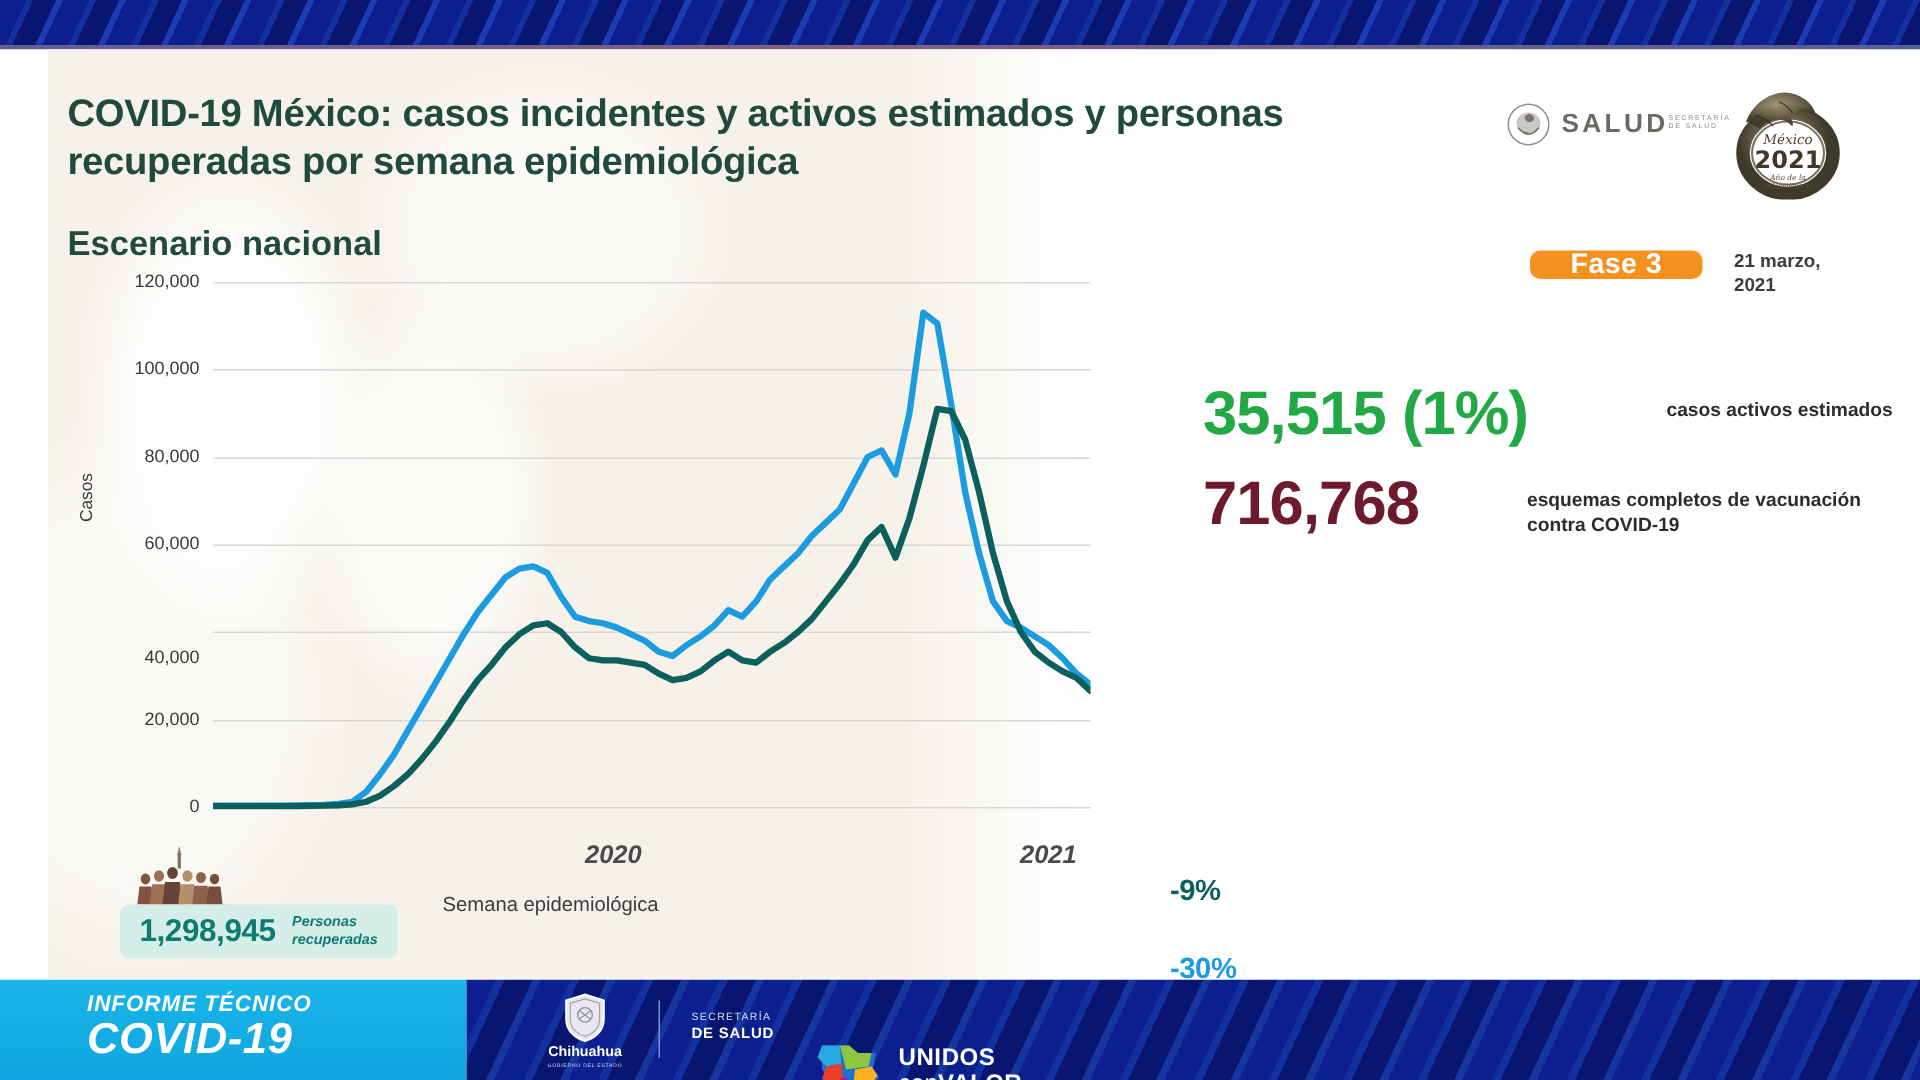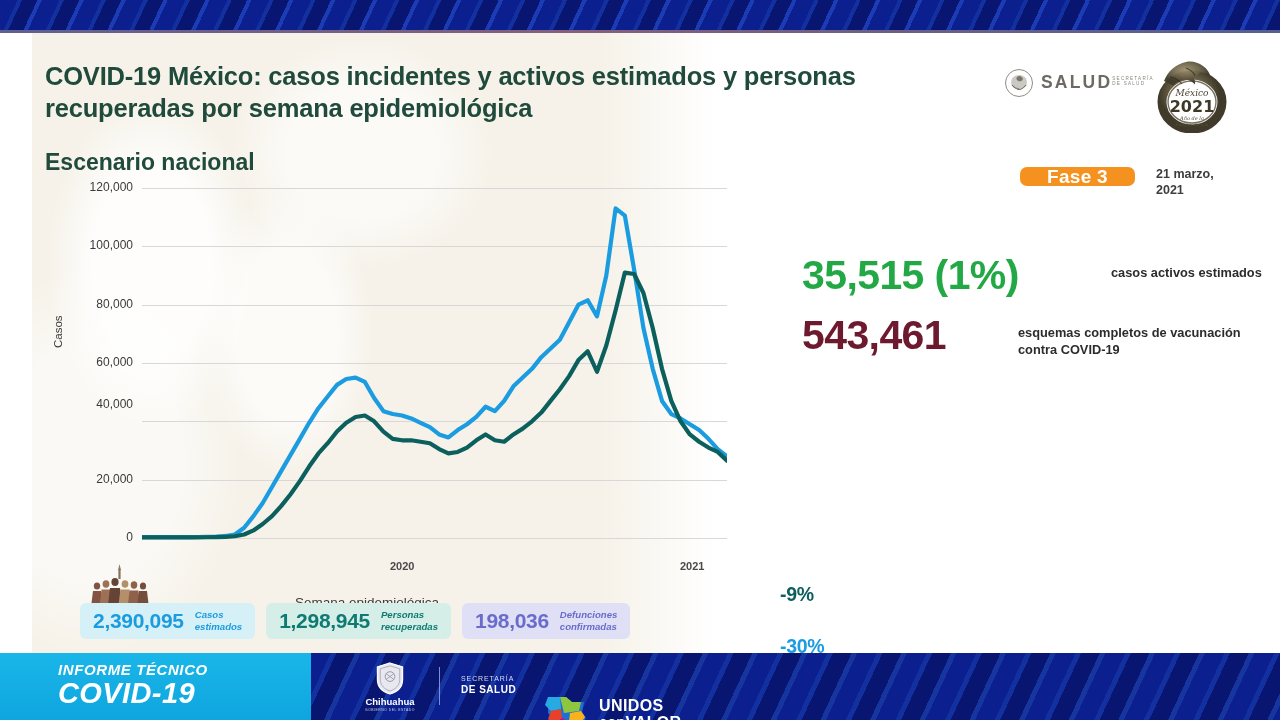--- a/index.html
+++ b/index.html
@@ -101,21 +101,21 @@
   .ylabels{position:absolute;left:0;top:0;width:88px;height:350px;}
   .plot{
     position:absolute;left:97px;top:0;width:585px;height:350px;
   }
   .gridline{position:absolute;left:0;width:100%;height:1px;background:#d8d8d8;}
   .plot svg{position:absolute;left:0;top:0;}
   .xband{
     position:absolute;left:97px;top:350px;width:585px;height:14px;
     display:flex;
   }
-  .yearlab{position:absolute;font-size:11px;font-weight:bold;color:#4a4a4a;}
+  .yearlab{position:absolute;font-size:17px;font-weight:bold;color:#4a4a4a;font-style:italic;}
   .year2020{left:345px;top:372px;}
   .year2021{left:635px;top:372px;}
   .xaxis-title{
     position:absolute;left:250px;top:407px;
     font-size:13.5px;color:#3c3c3c;
   }
   .pct{position:absolute;font-size:19.5px;font-weight:bold;letter-spacing:-.3px;}
   .pct-9{left:735px;top:395px;color:#0b5f5c;}
   .pct-30{left:735px;top:447px;color:#1b9ce0;}
 
@@ -216,29 +216,29 @@
     <text x="42" y="57" text-anchor="middle" font-family="DejaVu Sans, sans-serif" font-size="16" font-weight="bold" fill="#3e3827">2021</text>
     <text x="42" y="65" text-anchor="middle" font-family="DejaVu Serif, serif" font-size="5" fill="#574e39" font-style="italic">Año de la</text>
     <text x="42" y="70.5" text-anchor="middle" font-family="DejaVu Serif, serif" font-size="4.4" fill="#574e39" font-style="italic">Independencia</text>
   </svg>
 
   <div class="fase">Fase 3</div>
   <div class="fecha">21 marzo, 2021</div>
 
   <div class="stat-big stat-activos">35,515 (1%)</div>
   <div class="stat-label lbl-activos">casos activos estimados</div>
-  <div class="stat-big stat-vacuna">543,461</div>
+  <div class="stat-big stat-vacuna">716,768</div>
   <div class="stat-label lbl-vacuna">esquemas completos de vacunación contra COVID-19</div>
 
   <div class="chart-wrap">
     <div class="y-axis-title">Casos</div>
     <div class="ylabels" id="ylabels">
         <div class="ytick" style="top: 342px;">0</div>
         <div class="ytick" style="top: 283.667px;">20,000</div>
-        <div class="ytick" style="top: 209px;">40,000</div>
+        <div class="ytick" style="top: 243px;">40,000</div>
         <div class="ytick" style="top: 167px;">60,000</div>
         <div class="ytick" style="top: 108.667px;">80,000</div>
         <div class="ytick" style="top: 50.3333px;">100,000</div>
         <div class="ytick" style="top: -8px;">120,000</div>
       </div>
     <div class="plot" id="plot">
         <div class="gridline" style="top: 350px;"></div>
         <div class="gridline" style="top: 291.667px;"></div>
         <div class="gridline" style="top: 233.333px;"></div>
         <div class="gridline" style="top: 175px;"></div>
@@ -284,39 +284,25 @@
     </g>
     <g fill="#6d4533">
       <ellipse cx="55" cy="26" rx="3.1" ry="3.5"></ellipse>
         <path d="M51 31h8l1.4 12h-10.8z"></path>
     </g>
     <path d="M4 43h62v2H4z" fill="#cfc6b2" opacity=".8"></path>
     <path d="M10 49h52M14 52h44M18 55h36" stroke="#c9c0ac" stroke-width="1" opacity=".7"></path>
   </svg>
 
   <div class="boxes">
-    <div class="box box-a">
-      <span class="box-num num-a">2,390,095</span>
-      <span class="box-txt txt-a">
-        <span>Casos</span><br>
-        <span>estimados</span>
-      </span>
-    </div>
     <div class="box box-b">
       <span class="box-num num-b">1,298,945</span>
       <span class="box-txt txt-b">
         <span>Personas</span><br>
         <span>recuperadas</span>
-      </span>
-    </div>
-    <div class="box box-c">
-      <span class="box-num num-c">198,036</span>
-      <span class="box-txt txt-c">
-        <span>Defunciones</span><br>
-        <span>confirmadas</span>
       </span>
     </div>
   </div>
 </div>
 
 <div class="footer">
   <div class="f-left">
     <div class="f-left-inner">
       <div class="f-informe">INFORME TÉCNICO</div>
       <div class="f-covid">COVID-19</div>

